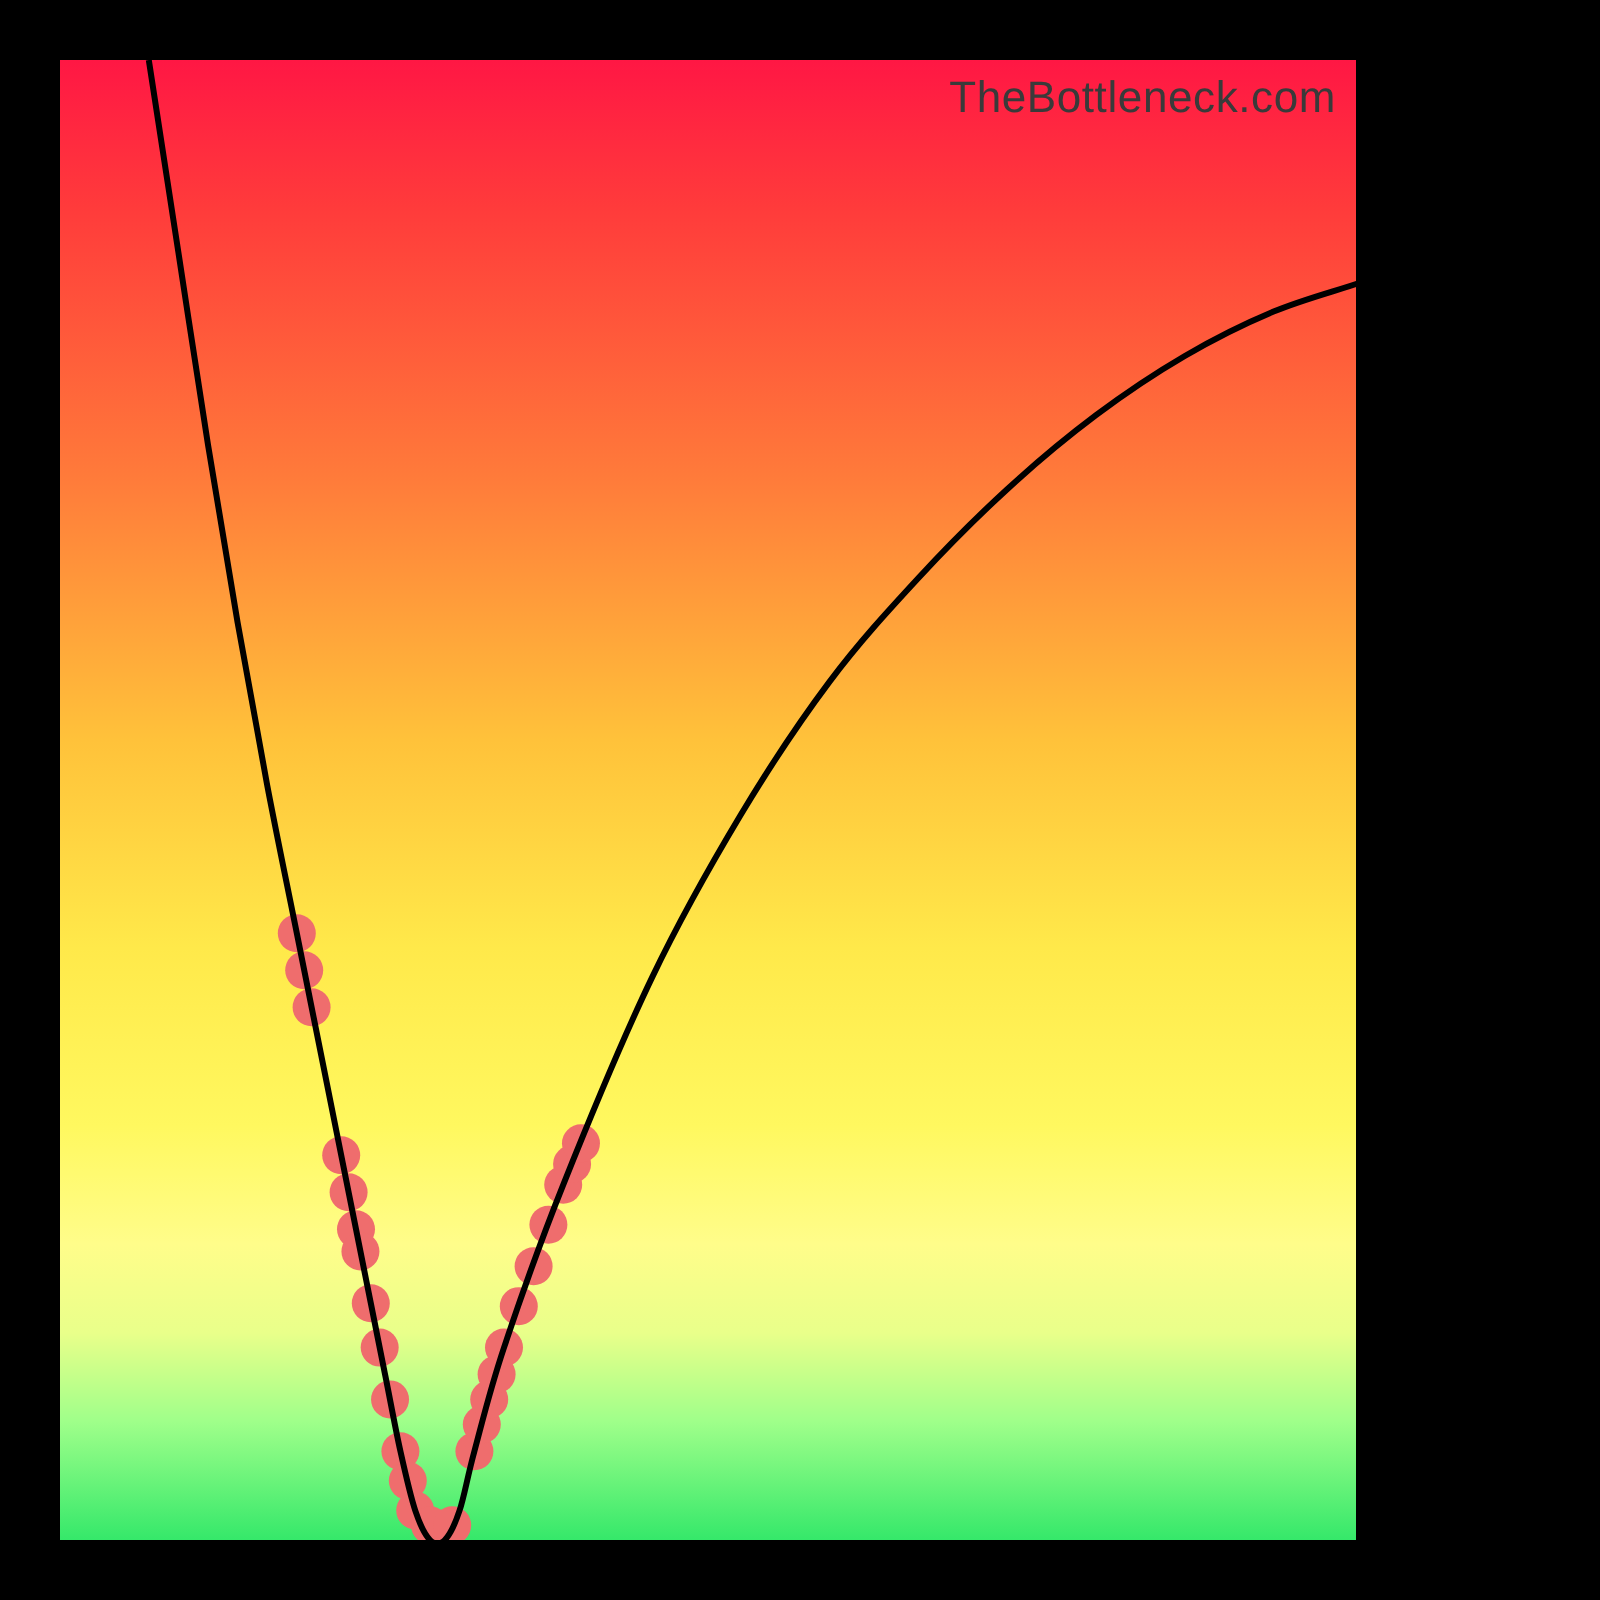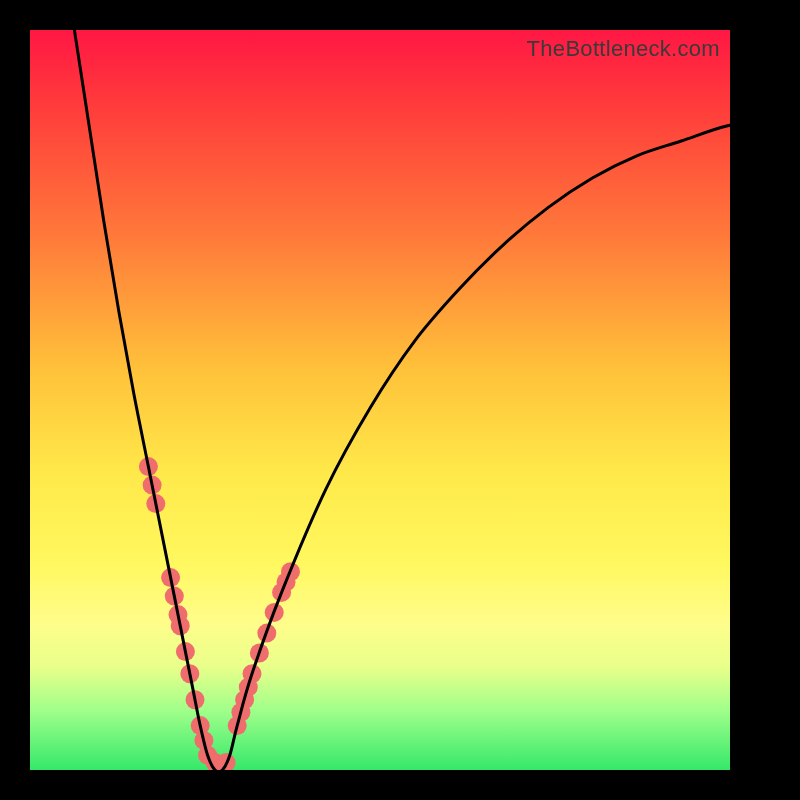--- a/index.html
+++ b/index.html
@@ -8,21 +8,21 @@
     width: 800px;
     height: 800px;
     background: #000;
     font-family: Arial, Helvetica, sans-serif;
     overflow: hidden;
   }
   .frame {
     position: absolute;
     left: 30px;
     top: 30px;
-    width: 700px;
+    width: 648px;
     height: 740px;
     background: linear-gradient(
       to bottom,
       #ff1744 0%,
       #ff3b3b 10%,
       #ff7a3a 28%,
       #ffc23a 46%,
       #ffe94a 60%,
       #fff85f 72%,
       #fffd8a 80%,

